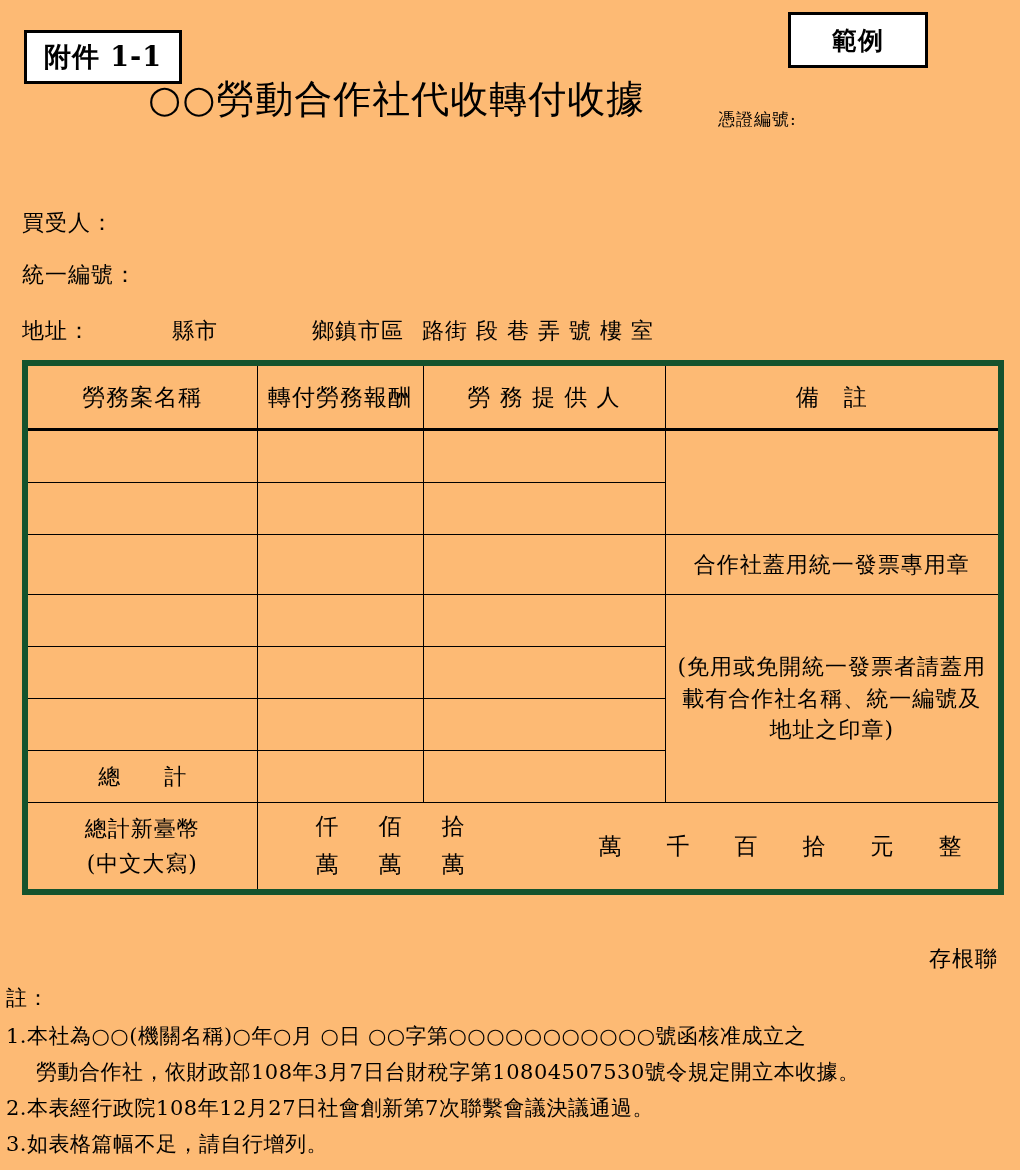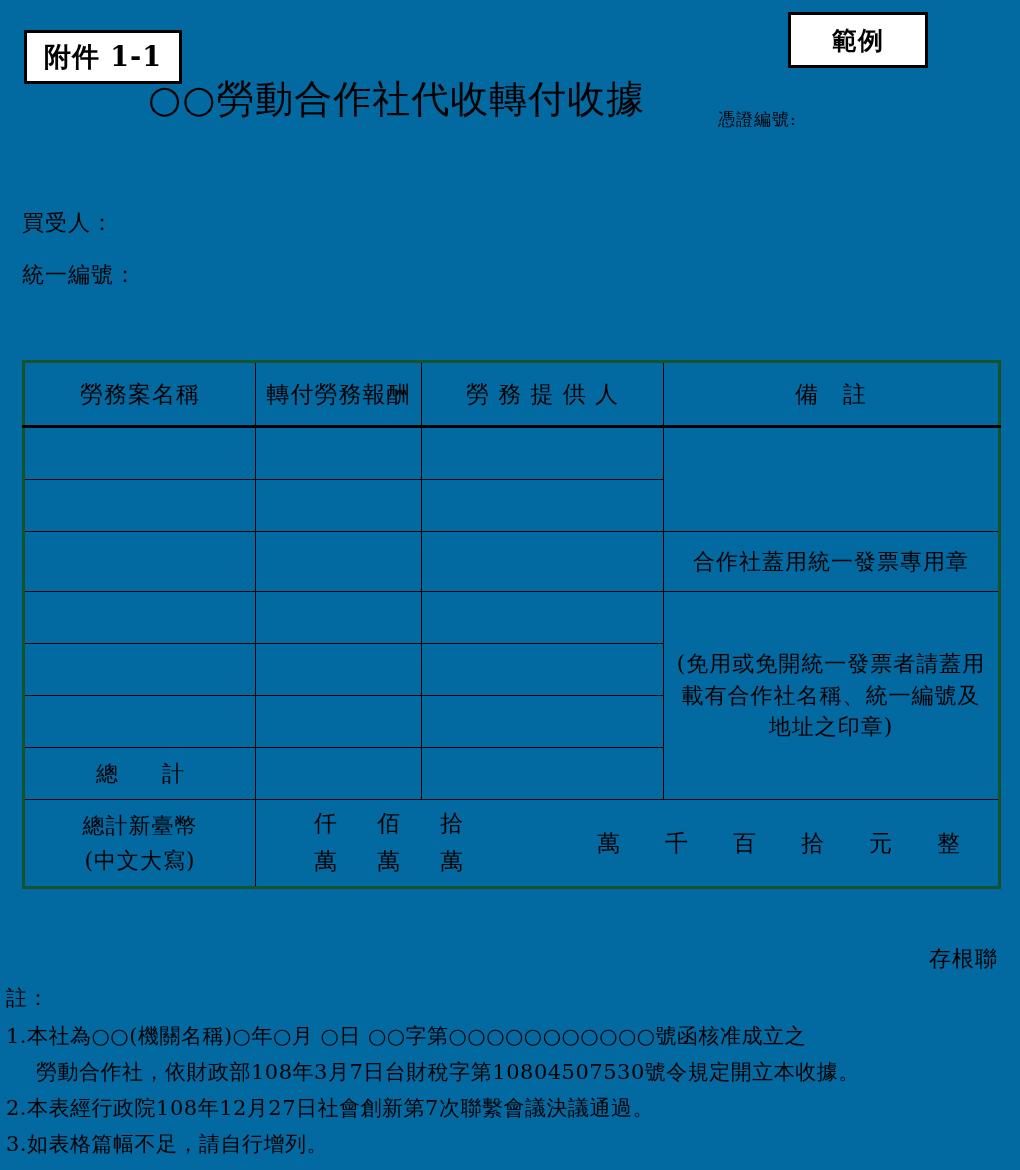--- a/index.html
+++ b/index.html
@@ -9,21 +9,21 @@
     background: #ffffff;
   }
   body {
     font-family: "DejaVu Serif", "Liberation Serif", serif;
     color: #000000;
   }
   #page {
     position: relative;
     width: 1020px;
     height: 1170px;
-    background: #0369a1;
+    background: #fdba74;
     overflow: hidden;
   }
 
   
   .box-label {
     position: absolute;
     border: 3px solid #000;
     background: #fff;
     display: flex;
     align-items: center;
@@ -89,21 +89,21 @@
   #address-row .seg.town    { width: 110px; }
 
   
   #receipt-table {
     position: absolute;
     left: 22px;
     top: 360px;
     width: 976px;
     border-collapse: collapse;
     table-layout: fixed;
-    border: 3px solid #14532d;
+    border: 6px solid #14532d;
   }
   #receipt-table td {
     border: 1px solid #000;
     text-align: center;
     vertical-align: middle;
     font-size: 22px;
     padding: 0;
   }
   #receipt-table .hdr td {
     height: 62px;
@@ -202,20 +202,23 @@
 
   <div id="doc-title">○○勞動合作社代收轉付收據</div>
 
   <div id="voucher-no">憑證編號:</div>
 
 
   <div class="field-line" id="buyer-line">買受人：</div>
 
   <div class="field-line" id="taxid-line">統一編號：</div>
 
+  <div class="field-line" id="address-row">
+    <span class="seg label">地址：</span><span class="seg county">縣市</span><span class="seg town">鄉鎮市區</span><span class="seg rest">路街  段  巷  弄  號  樓 室</span>
+  </div>
 
   <table id="receipt-table">
     <colgroup>
       <col class="col-a">
         <col class="col-b">
         <col class="col-c">
         <col class="col-d">
     </colgroup>
     <tbody>
       <tr class="hdr">

